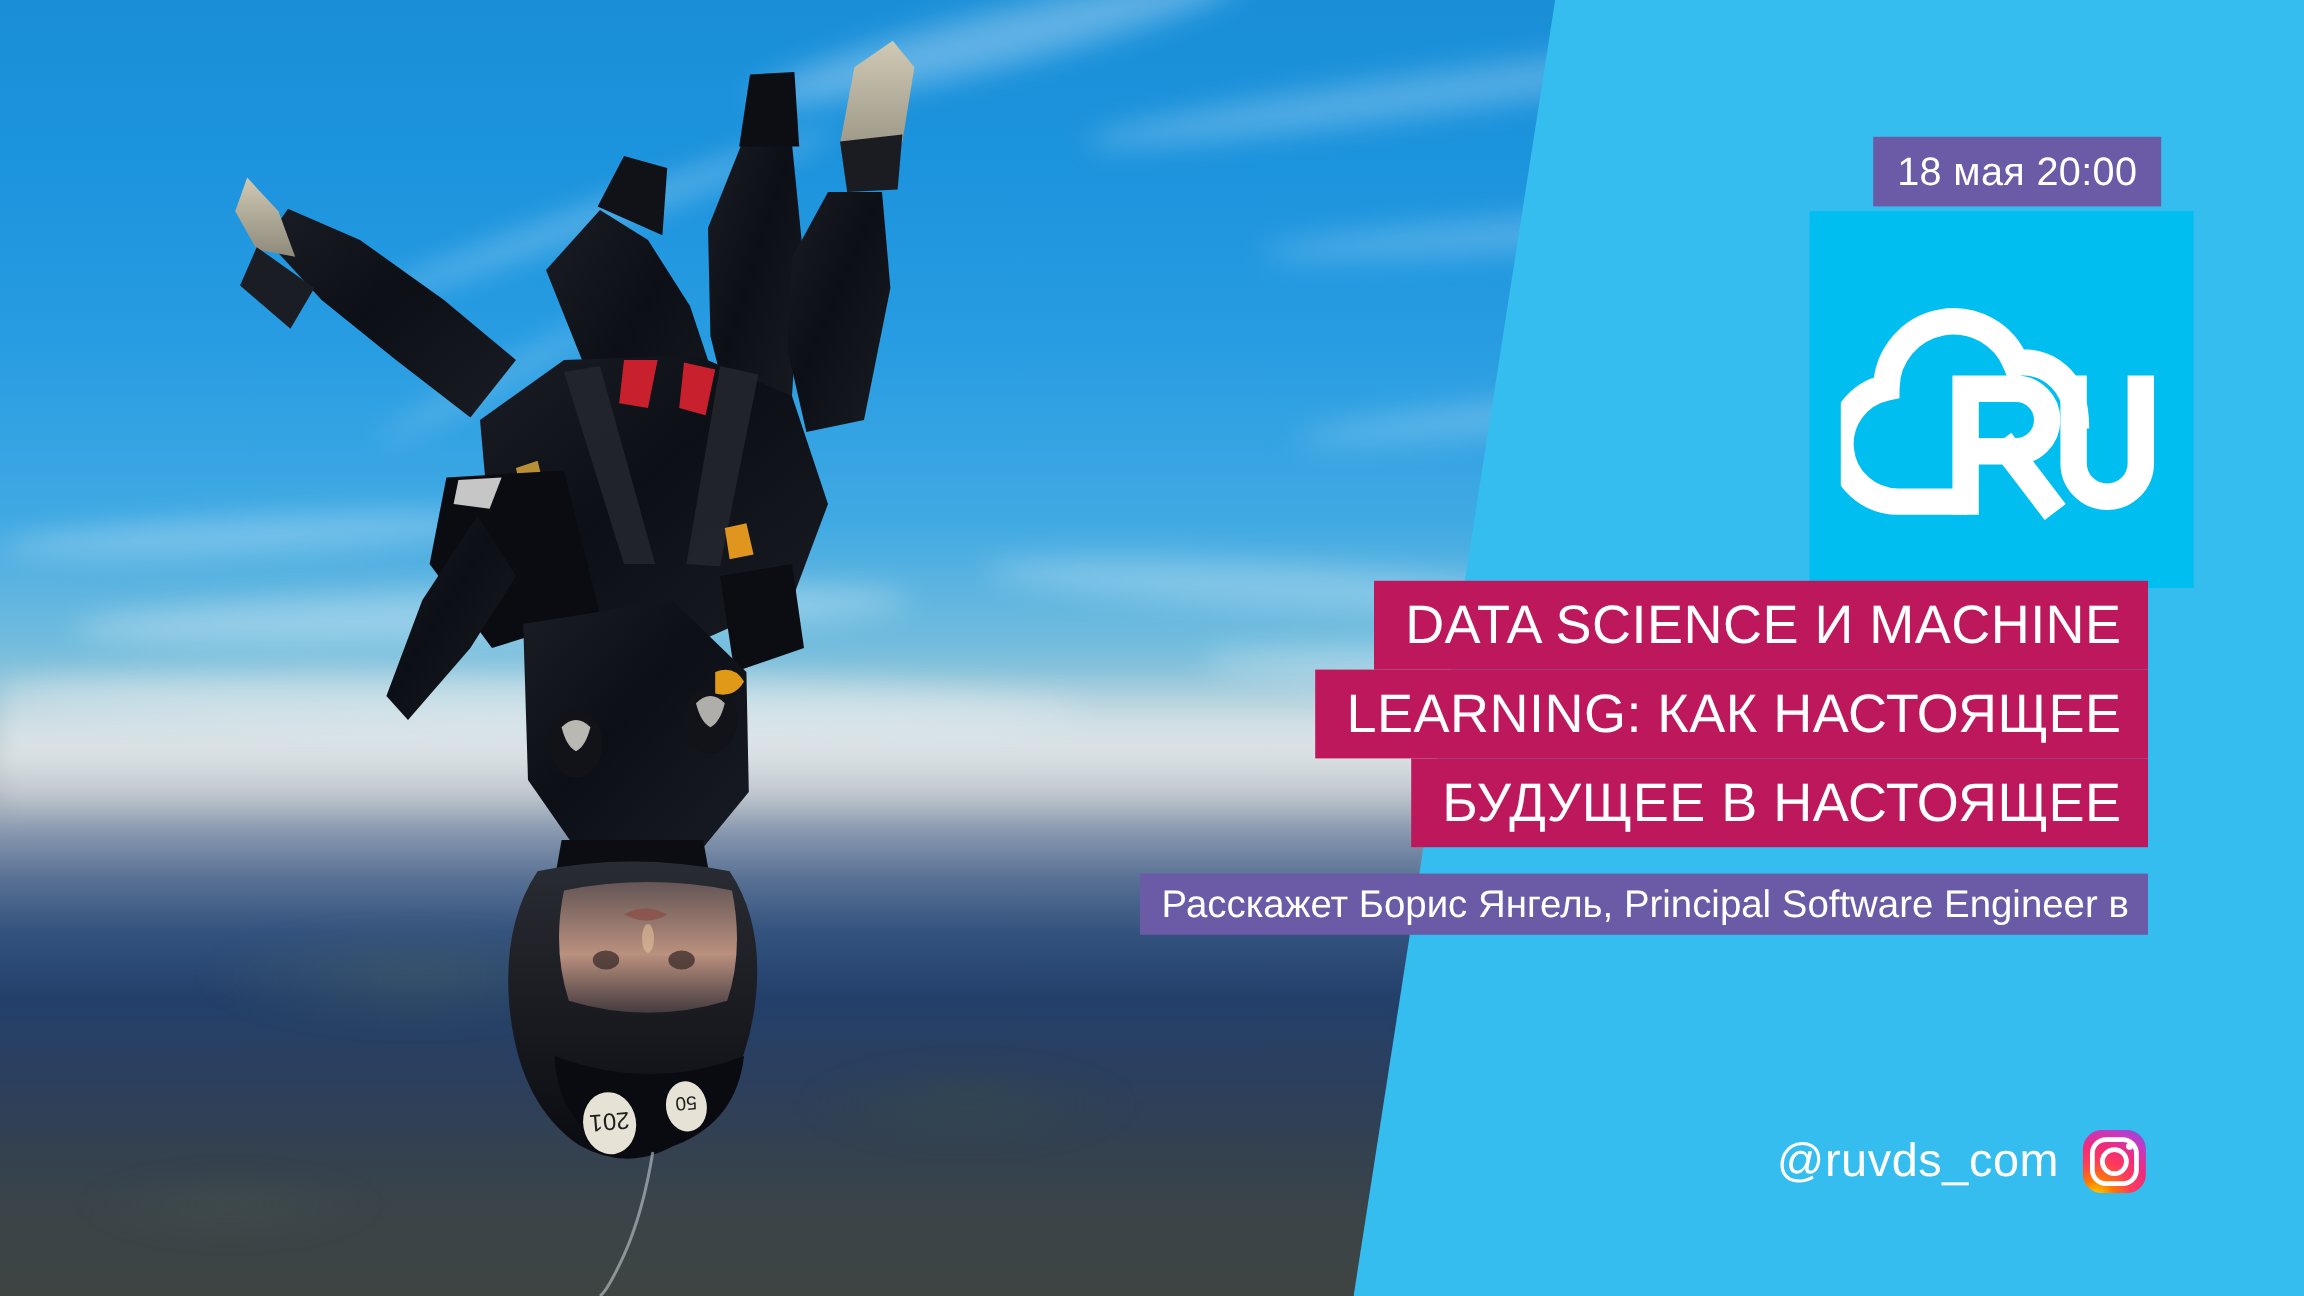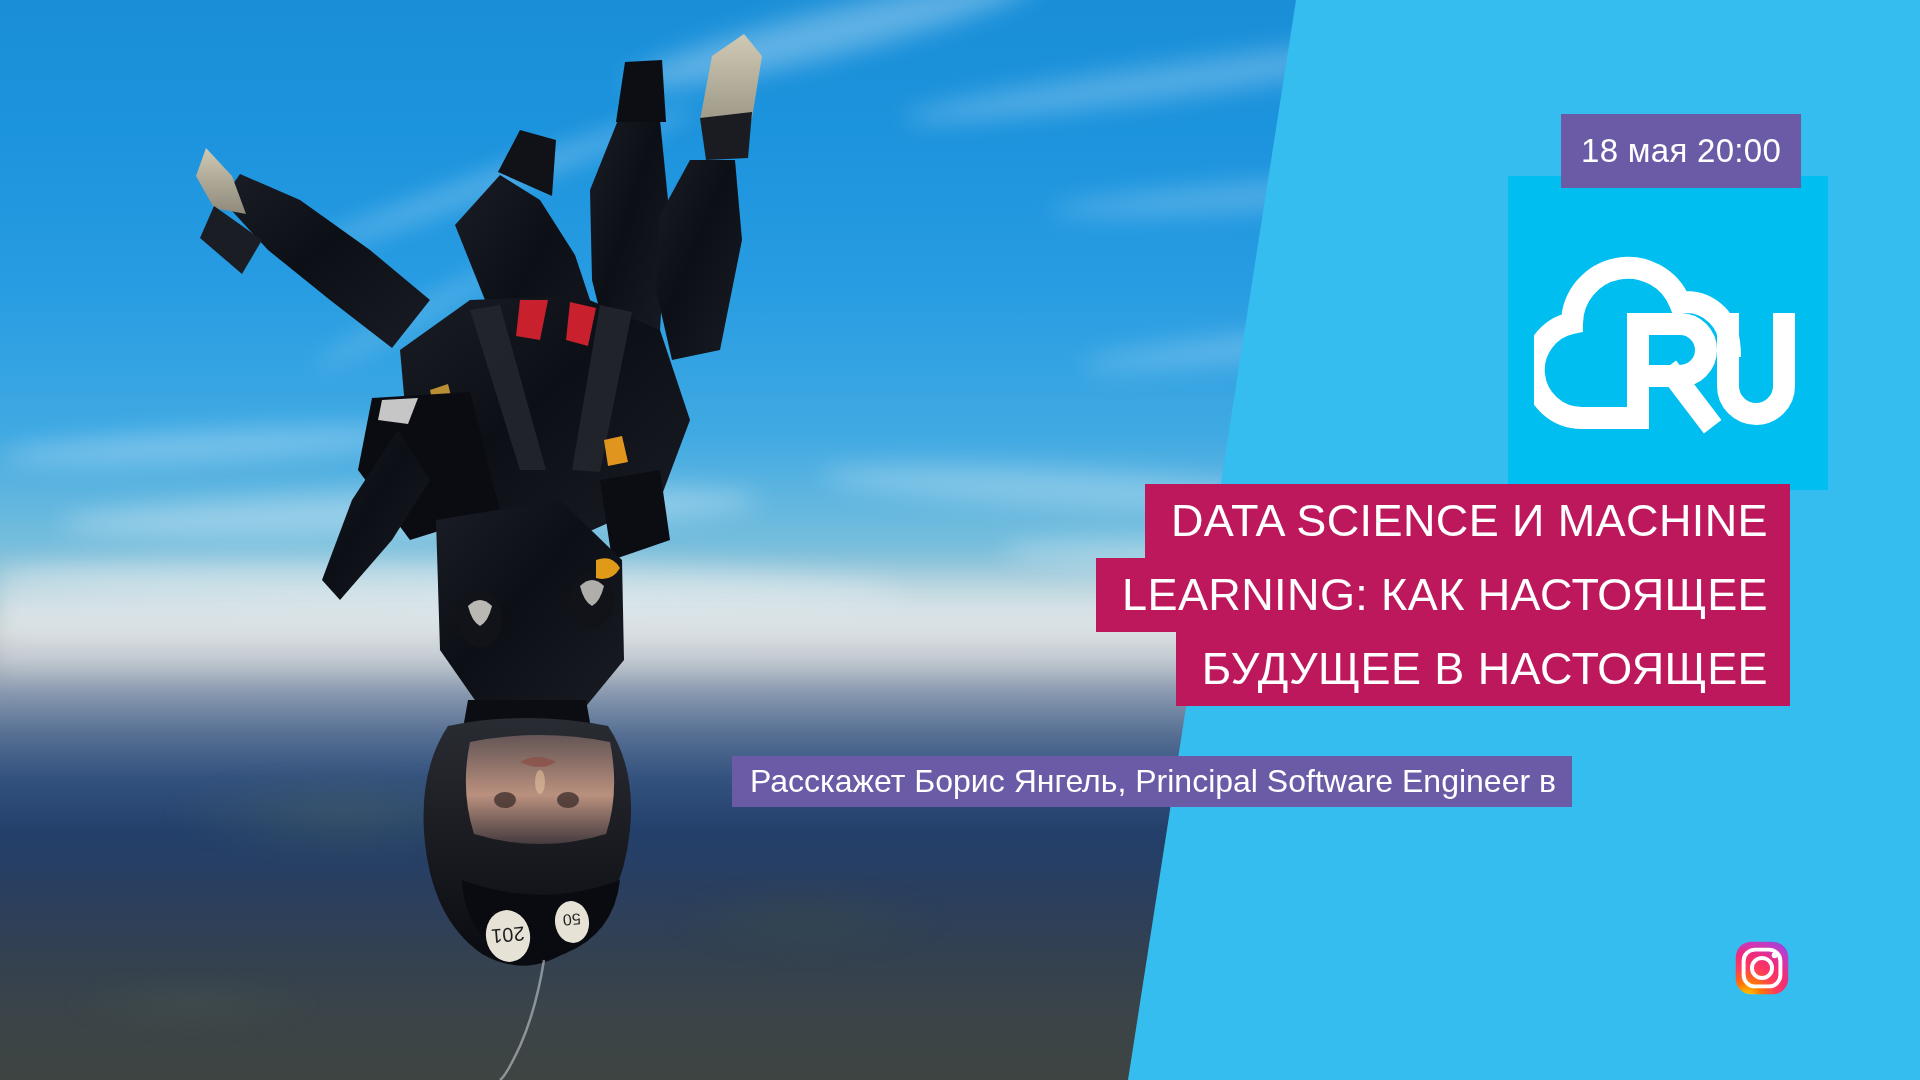--- a/index.html
+++ b/index.html
@@ -102,21 +102,21 @@
     left: 1508px; top: 176px;
     width: 320px; height: 314px;
     background: #00bef0;
   }
   .logo-box svg { position: absolute; left: 26px; top: 44px; }
 
   
   .date-badge {
     position: absolute;
     left: 1561px; top: 114px;
-    height: 74px;
+    height: 58px;
     padding: 0 20px;
     background: #6b5aa6;
     display: flex;
     align-items: center;
     color: #ffffff;
     font-size: 33px;
     letter-spacing: .3px;
     white-space: nowrap;
   }
 
@@ -137,22 +137,22 @@
     line-height: 74px;
     font-weight: 400;
     padding: 0 22px 0 26px;
     white-space: nowrap;
     letter-spacing: .4px;
   }
 
   
   .sub-block {
     position: absolute;
-    left: 0; top: 756px;
-    width: 1572px;
+    left: 0; top: 728px;
+    width: 1790px;
   }
   .sub-line {
     display: flex;
     justify-content: flex-end;
   }
   .sub-line span {
     background: #6b5aa6;
     color: #ffffff;
     font-size: 32px;
     line-height: 51px;
@@ -319,20 +319,21 @@
       </div>
   </div>
 
   <div class="sub-block">
     <div class="sub-line">
         <span>Расскажет Борис Янгель, Principal Software Engineer в</span>
       </div>
   </div>
 
   <div class="insta-row">
+    <span class="insta-handle">@ruvds_com</span>
     <svg class="insta-icon" viewBox="0 0 64 64">
       <defs>
         <radialGradient id="ig" cx="22%" cy="105%" r="130%">
           <stop offset="0%" stop-color="#ffd600"></stop>
           <stop offset="20%" stop-color="#ff7a00"></stop>
           <stop offset="42%" stop-color="#ff3d5a"></stop>
           <stop offset="62%" stop-color="#f02b7a"></stop>
           <stop offset="82%" stop-color="#c13bc6"></stop>
           <stop offset="100%" stop-color="#7b4fe0"></stop>
         </radialGradient>

